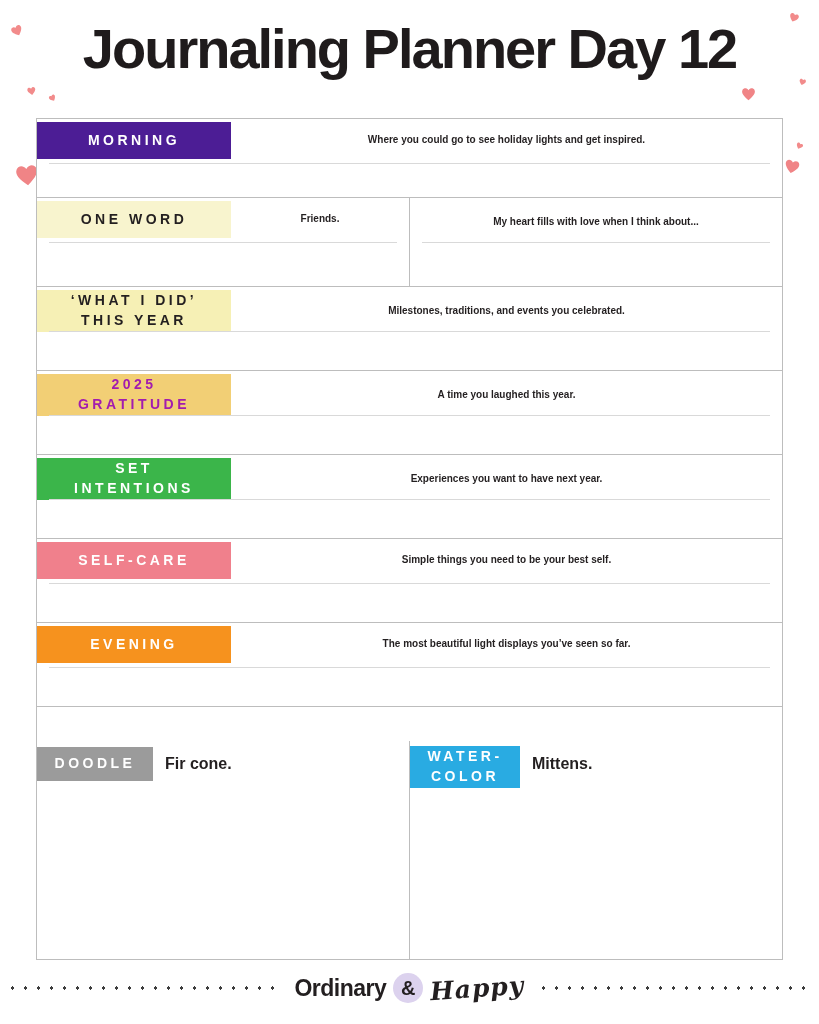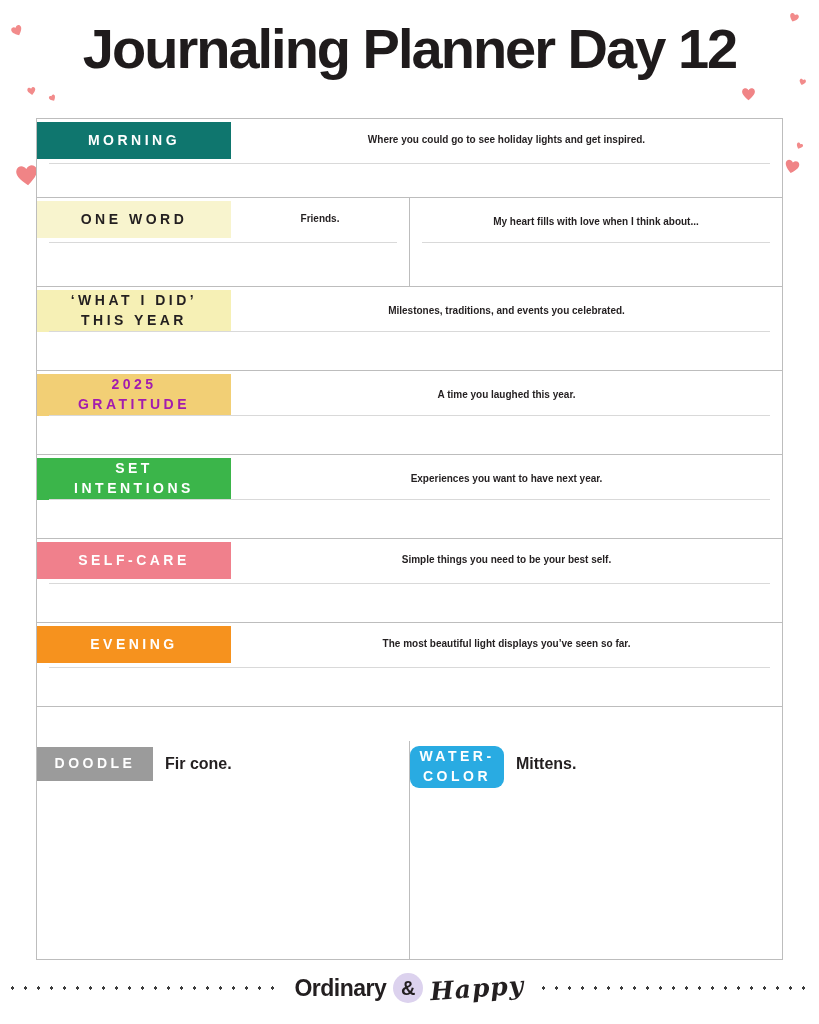--- a/index.html
+++ b/index.html
@@ -45,27 +45,27 @@
     border-top:1.5px solid #d9d9d9;
   }
   
   .cell{position:relative;display:flex;box-sizing:border-box;}
   .cell.left{width:372px;flex:none;}
   .cell.right{flex:1;border-left:1.5px solid #bdbdbd;}
   .cell .wline{top:44px;}
   .prompt.narrow{padding:0 14px;}
   
   .label.w-doodle{width:116px;height:34px;margin-top:6px;}
-  .label.w-water{width:94px;height:42px;margin-top:5px;border-radius:9px;}
+  .label.w-water{width:110px;height:42px;margin-top:5px;}
   .inline-prompt{
     font-weight:700;font-size:16px;color:#231F20;text-align:left;
     margin-left:12px;margin-top:14px;
   }
   
-  .lbl-morning{background:#0f766e;color:#ffffff;}
+  .lbl-morning{background:#4c1d95;color:#ffffff;}
   .lbl-oneword{background:#F8F4CE;color:#231F20;}
   .lbl-positive{background:#F7EC13;color:#231F20;}
   .lbl-whatidid{background:#F6F0B5;color:#231F20;}
   .lbl-gratitude{background:#F2CF75;color:#a21caf;}
   .lbl-intentions{background:#3BB54A;color:#ffffff;}
   .lbl-selfcare{background:#F0808C;color:#ffffff;}
   .lbl-evening{background:#F6921E;color:#ffffff;}
   .lbl-doodle{background:#9B9B9B;color:#ffffff;}
   .lbl-water{background:#29ABE2;color:#ffffff;}
   

